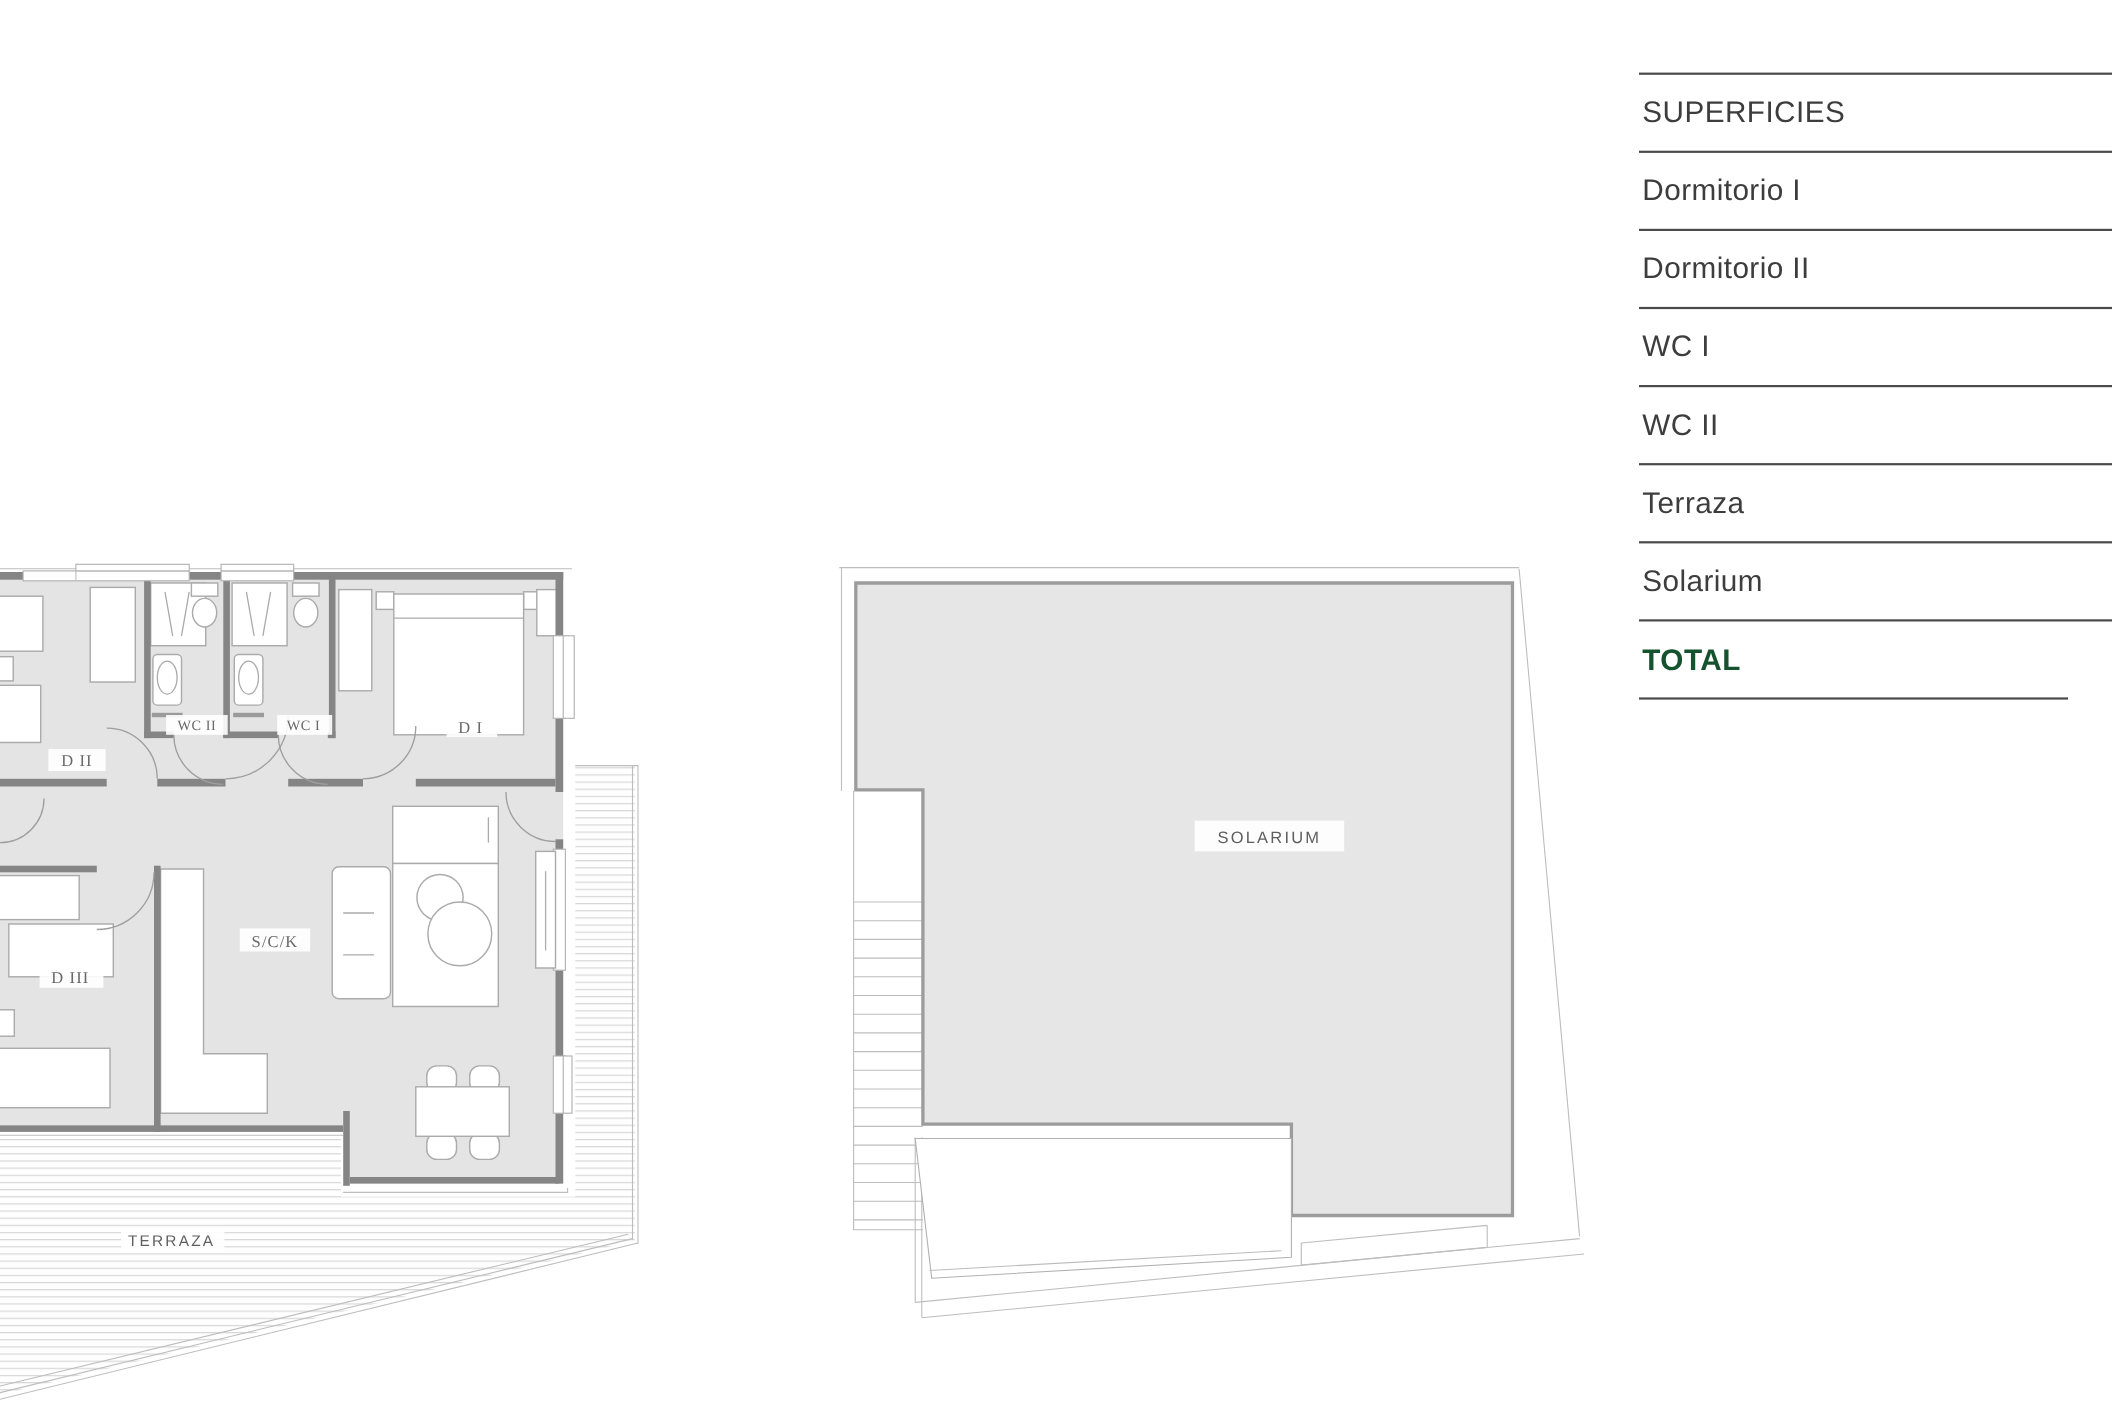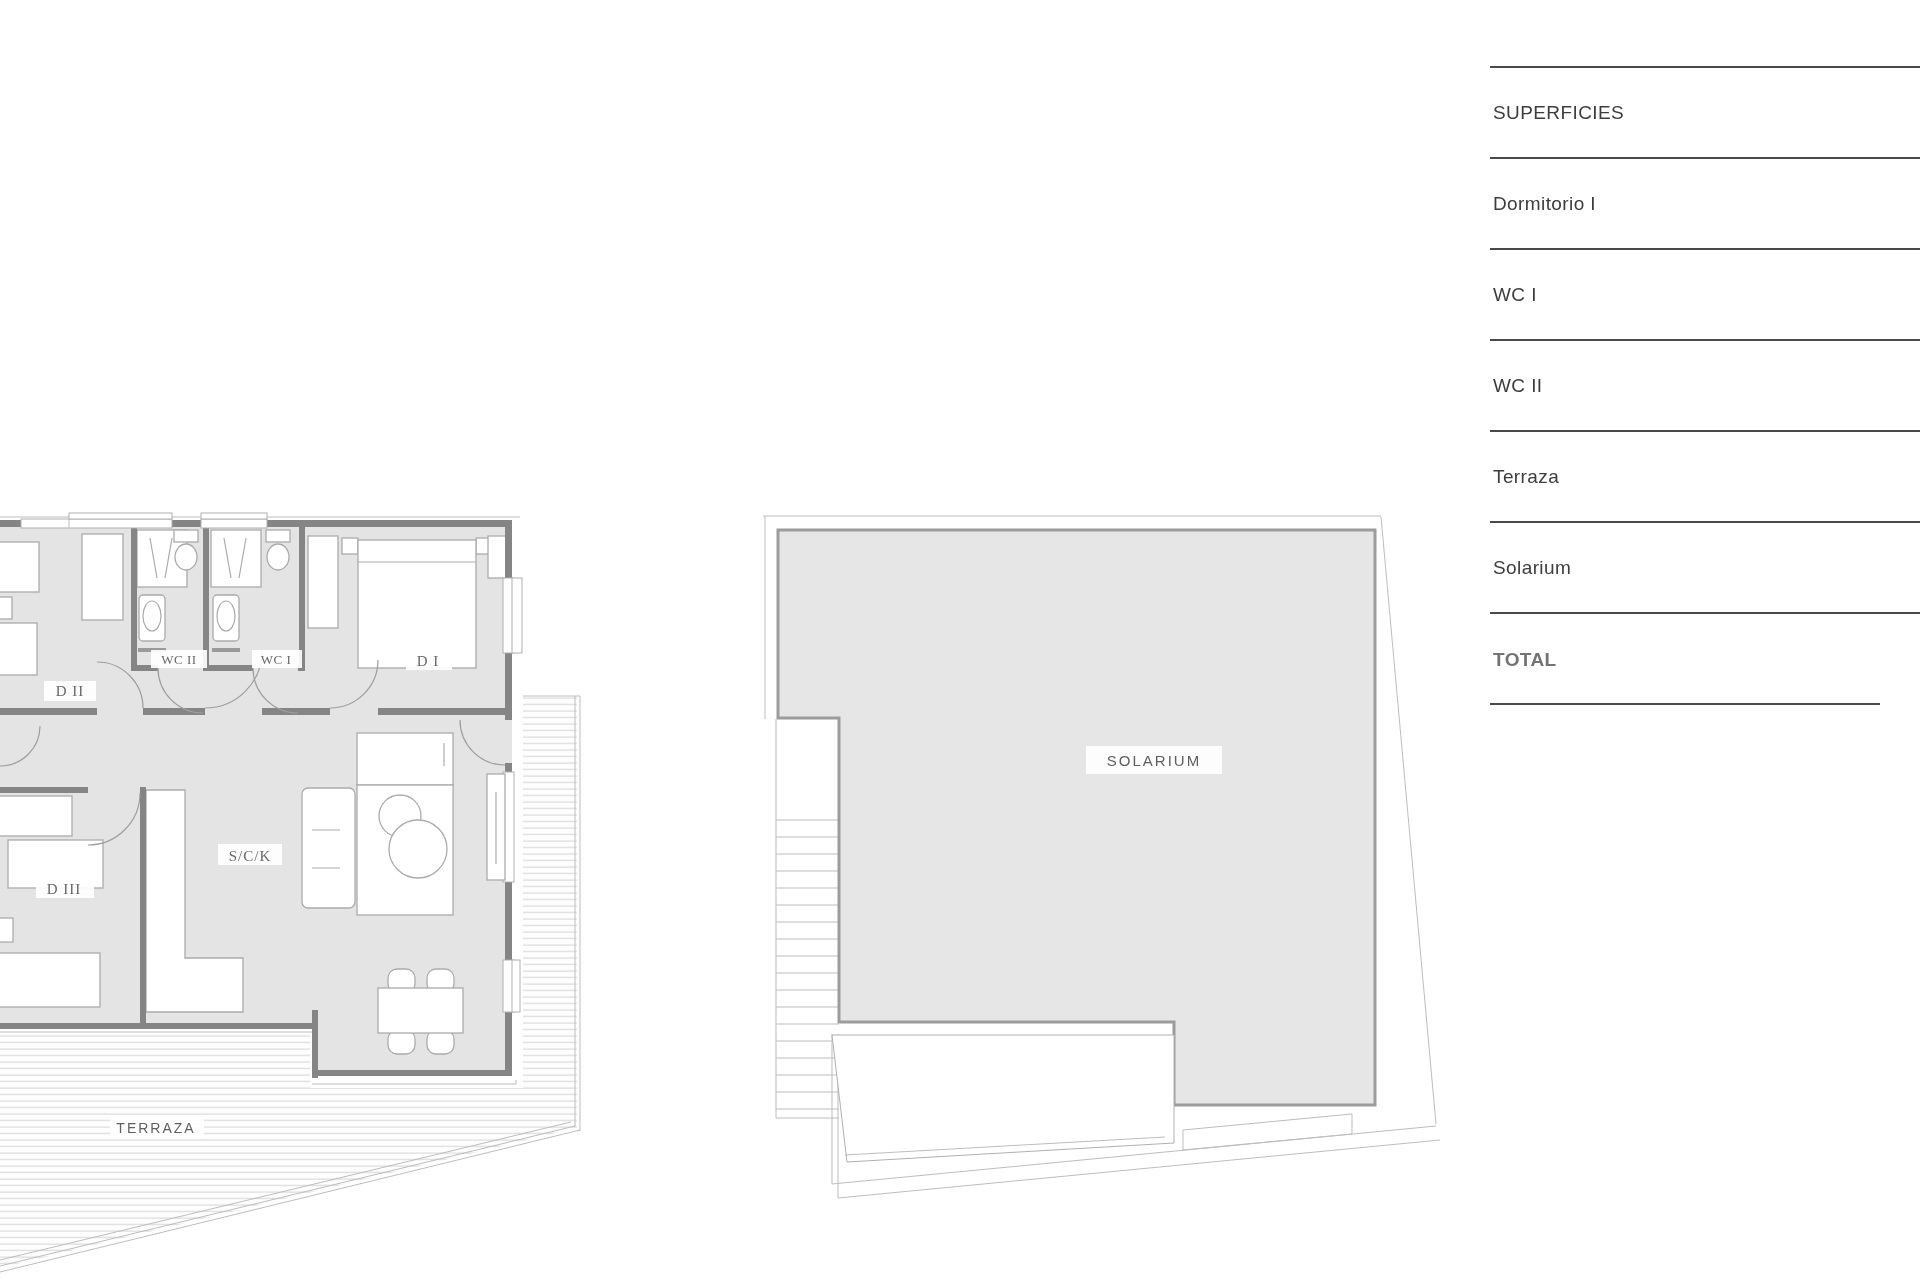--- a/index.html
+++ b/index.html
@@ -1,23 +1,23 @@
 <!DOCTYPE html>
 <html><head>
 <meta charset="utf-8">
 <style>
   html,body{margin:0;padding:0;background:#fff;}
   .canvas{position:relative;width:1920px;height:1280px;background:#ffffff;overflow:hidden;
           font-family:"Liberation Sans",sans-serif;}
 
   
   .surfaces{position:absolute;left:1490px;top:66px;width:430px;border-top:2px solid #4a4a4a;color:#3d3d3d;}
-  .srow{height:91px;display:flex;align-items:center;border-bottom:2px solid #4a4a4a;
-        font-size:19px;letter-spacing:.4px;padding-left:3px;box-sizing:border-box;white-space:nowrap;}
-  .srow.total{border-bottom:none;font-weight:bold;color:#737373;position:relative;}
+  .srow{height:71px;display:flex;align-items:center;border-bottom:2px solid #4a4a4a;
+        font-size:27px;letter-spacing:.4px;padding-left:3px;box-sizing:border-box;white-space:nowrap;}
+  .srow.total{border-bottom:none;font-weight:bold;color:#14532d;position:relative;}
   .srow.total::after{content:"";position:absolute;left:0;bottom:0;width:390px;border-bottom:2px solid #4a4a4a;}
 
   
   .plan{position:absolute;}
   .wall{fill:#858585;}
   .furn{fill:#ffffff;stroke:#ababab;stroke-width:1.3;}
   .furnline{stroke:#ababab;stroke-width:1.2;fill:none;}
   .thin{stroke:#bdbdbd;stroke-width:1;fill:none;}
   .arc{stroke:#9e9e9e;stroke-width:1.2;fill:none;}
   .win{fill:#ffffff;stroke:#b0b0b0;stroke-width:1;}
@@ -211,20 +211,21 @@
       <path class="thin" d="M433,630 L602,614 M433,650 L602,634 M433,630 V650 M602,614 V634"></path>
     </g>
 
     <rect class="halo" x="336" y="246" width="136" height="28"></rect>
     <text class="planlbl" x="404" y="266" style="font-size:15px">SOLARIUM</text>
   </svg>
 
   <div class="surfaces">
     <div class="srow header">SUPERFICIES</div>
     <div class="srow">Dormitorio I</div>
+    <div class="srow">Dormitorio II</div>
     <div class="srow">WC I</div>
     <div class="srow">WC II</div>
     <div class="srow">Terraza</div>
     <div class="srow">Solarium</div>
     <div class="srow total">TOTAL</div>
   </div>
 
 </div>
 
 </body></html>

